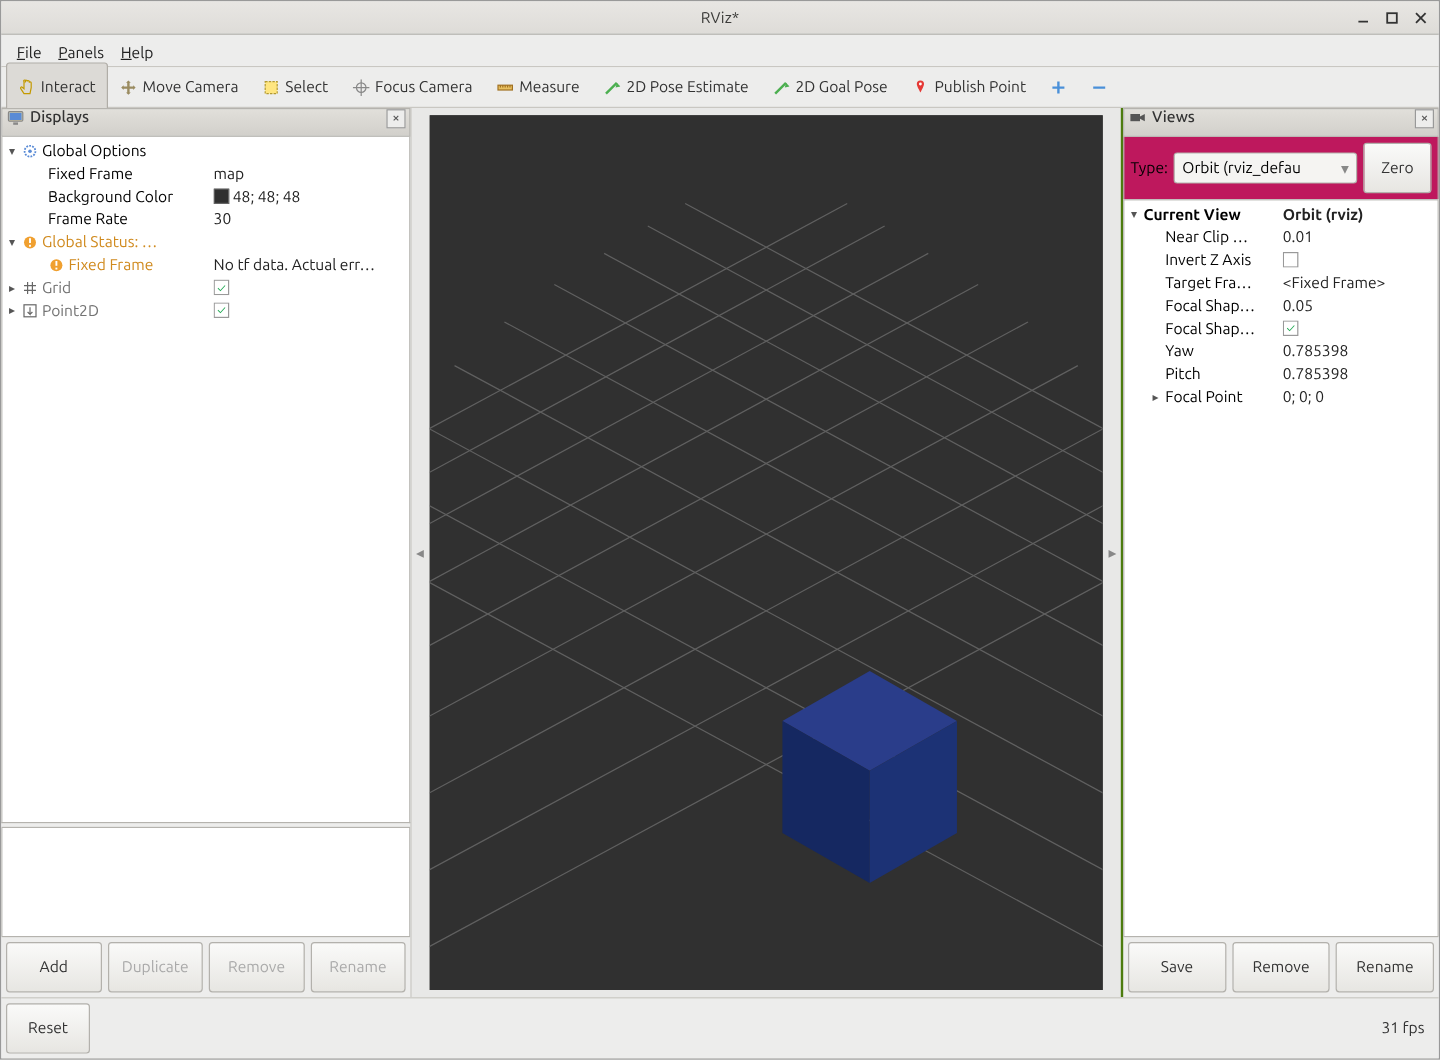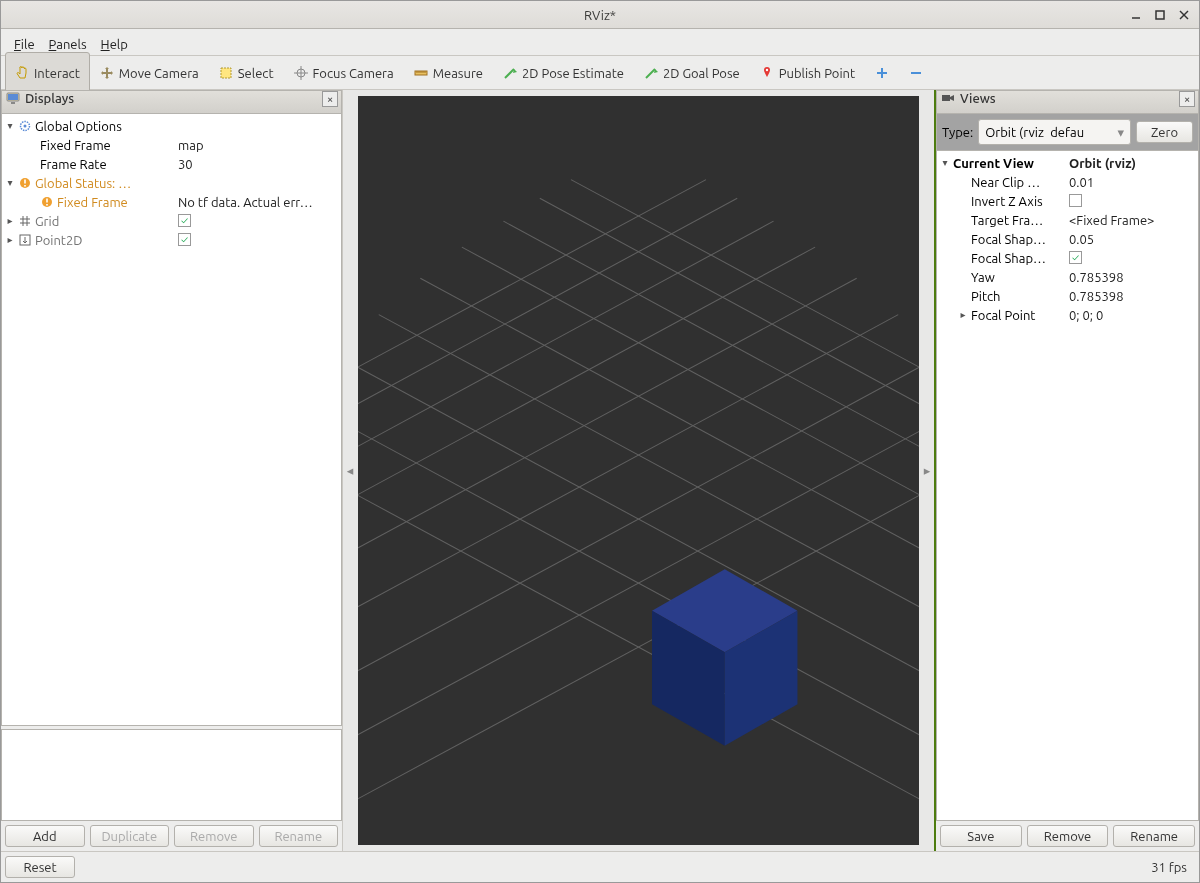--- a/index.html
+++ b/index.html
@@ -38,25 +38,25 @@
 .tri{width:10px;text-align:center;color:#555;font-size:10px;flex-shrink:0}
 .link{color:#737373}
 .warn{color:#d08a1e}
 .checkbox{width:13px;height:13px;border:1px solid #999;background:#fff;display:inline-flex;align-items:center;justify-content:center;font-size:10px;color:#2a5}
 .swatch{width:13px;height:13px;border:1px solid #666;background:#303030;display:inline-block}
 .ico{width:14px;height:14px;display:inline-flex;align-items:center;justify-content:center;flex-shrink:0}
 
 .desc{height:92px;background:#fff;border:1px solid #b5b3ae;margin-top:3px}
 
 .btnrow{display:flex;gap:5px;padding:4px}
-.btn{flex:1;height:22px;border:1px solid #b3b1ac;border-radius:3px;background:linear-gradient(#fafaf9,#e7e6e2);display:flex;align-items:center;justify-content:center;color:#333}
+.btn{flex:1;height:42px;border:1px solid #b3b1ac;border-radius:3px;background:linear-gradient(#fafaf9,#e7e6e2);display:flex;align-items:center;justify-content:center;color:#333}
 .btn.dis{color:#aaa}
 .btn.fixed{flex:0 0 auto;padding:0 14px}
 
-.vrow{display:flex;align-items:center;gap:5px;padding:5px;border:1px solid #b5b3ae;border-top:none;border-bottom:none;background:#a3a3a3}
+.vrow{display:flex;align-items:center;gap:5px;padding:5px;border:1px solid #b5b3ae;border-top:none;border-bottom:none;background:#be185d}
 .select{flex:1;height:26px;border:1px solid #b3b1ac;border-radius:3px;background:#f5f4f2;display:flex;align-items:center;padding:0 6px;justify-content:space-between;overflow:hidden}
 .bold{font-weight:700}
 .resetrow{padding:4px;border-top:1px solid #c9c7c2;background:#ededec}
 </style>
 </head>
 <body>
 
 <div class="titlebar">
   <span class="title">RViz*</span>
   <div class="wcontrols">
@@ -203,20 +203,30 @@
             </span>
             <span>Global Options</span>
           </span>
       </div>
       <div class="row">
         <span class="cell1">
             <span class="indent" style="width:32px"></span>
             <span>Fixed Frame</span>
           </span>
         <span class="cell2">map</span>
+      </div>
+      <div class="row">
+        <span class="cell1">
+            <span class="indent" style="width:32px"></span>
+            <span>Background Color</span>
+          </span>
+        <span class="cell2">
+            <span class="swatch"></span>
+            <span>48; 48; 48</span>
+          </span>
       </div>
       <div class="row">
         <span class="cell1">
             <span class="indent" style="width:32px"></span>
             <span>Frame Rate</span>
           </span>
         <span class="cell2">30</span>
       </div>
       <div class="row">
         <span class="cell1">

